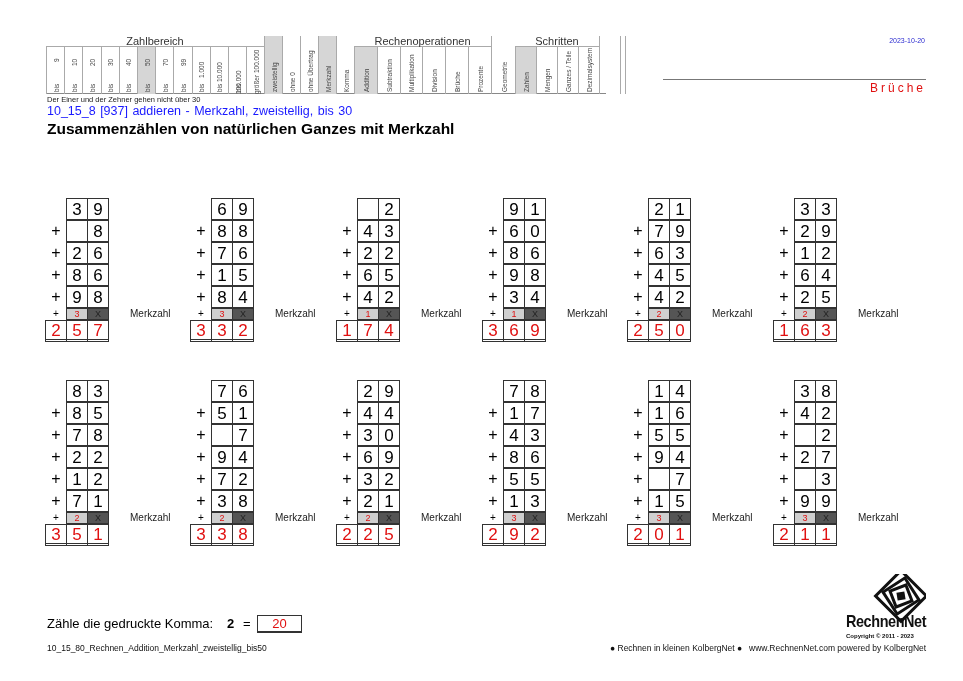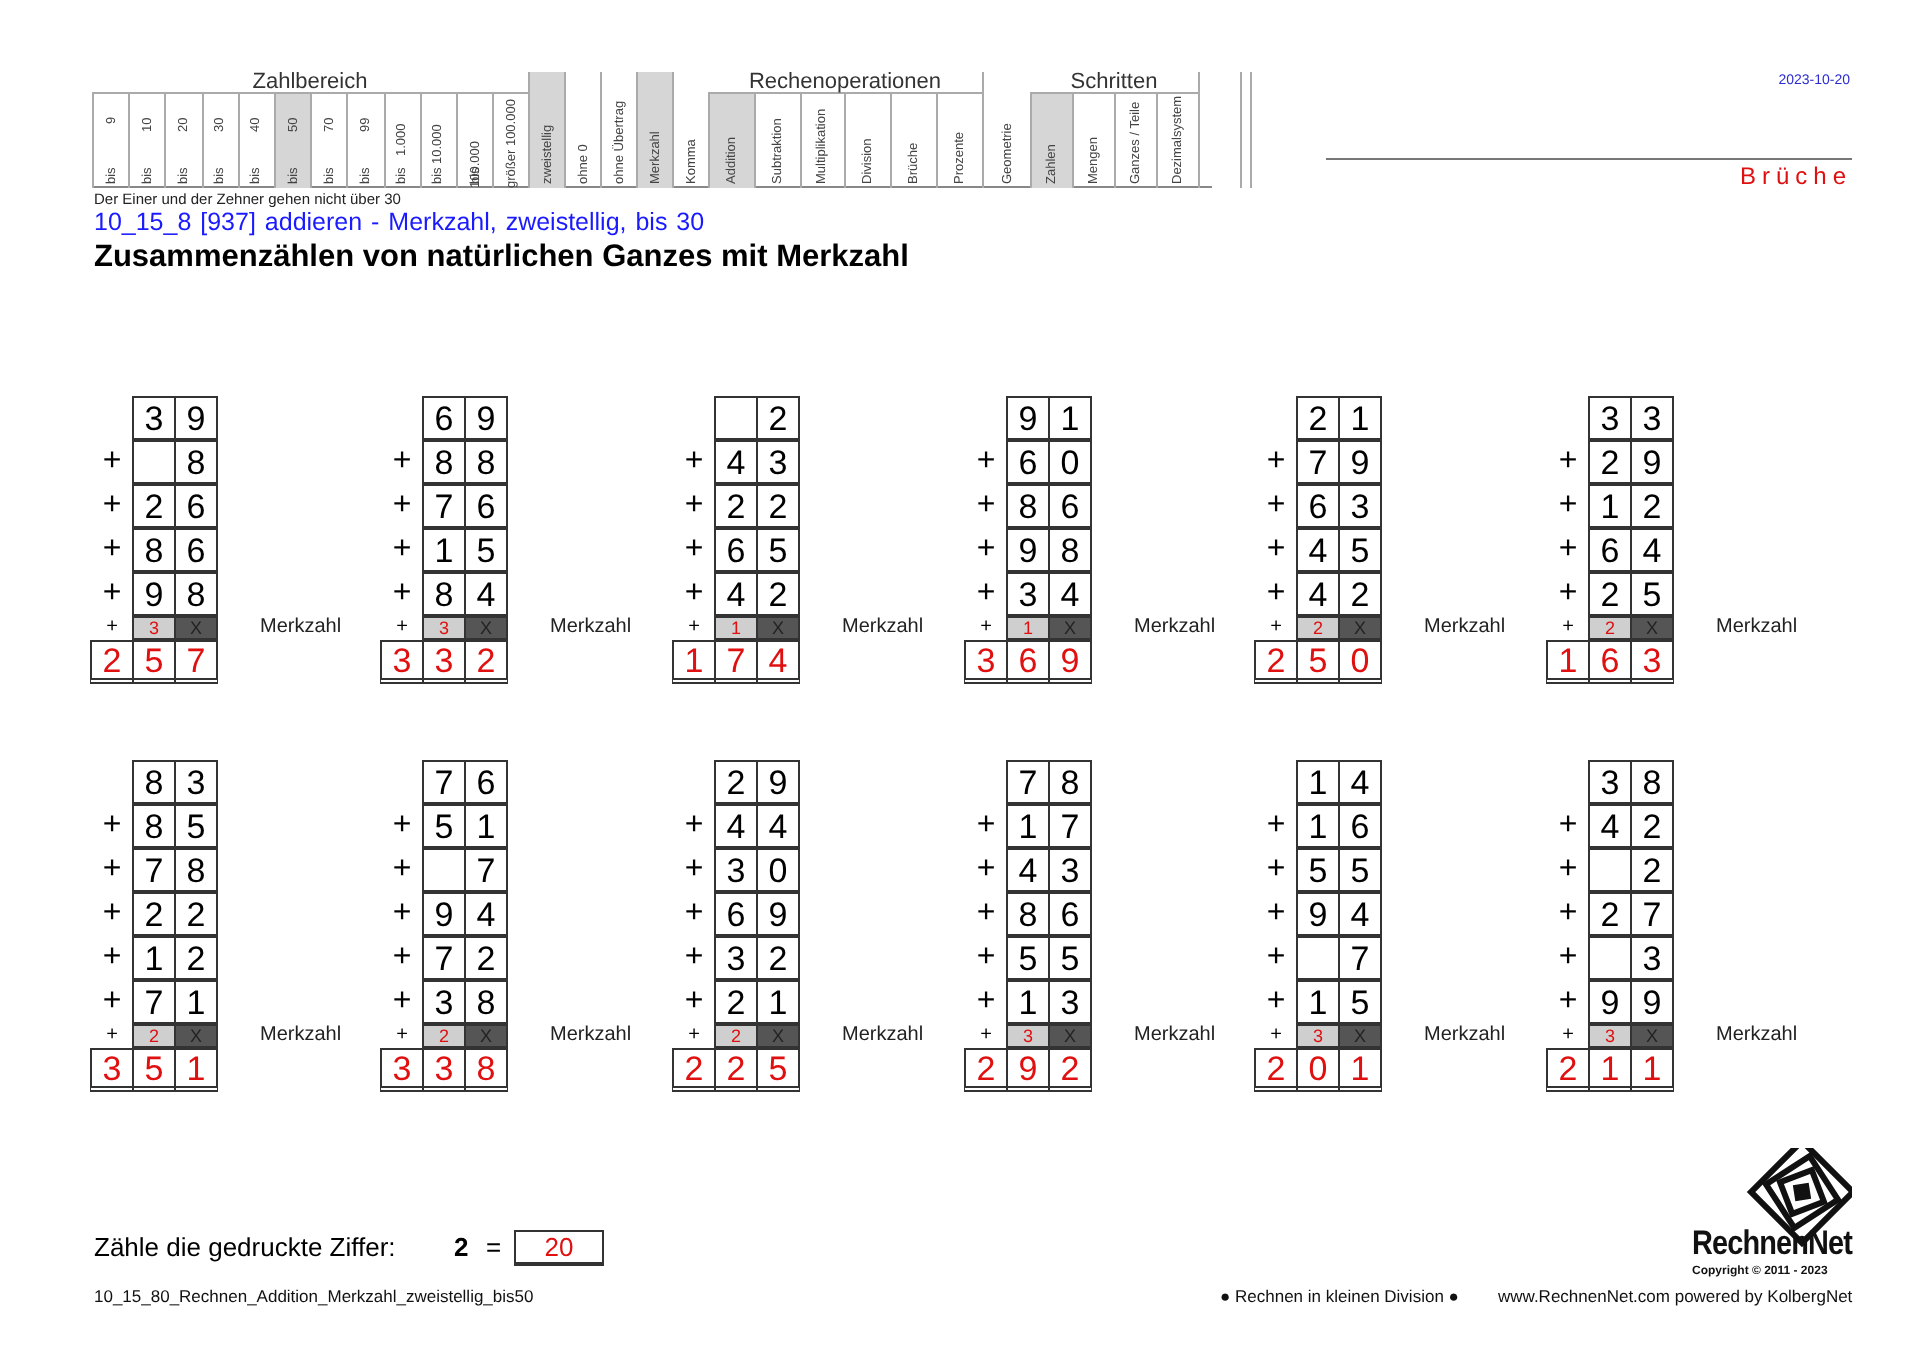--- a/index.html
+++ b/index.html
@@ -610,28 +610,28 @@
         <span class="carry-cell dark" style="left:41px;">X</span>
       </div>
       <span class="merk" style="left:84px;top:132px;">Merkzahl</span>
       <span class="res-cell" style="left:-1px;top:144px;">2</span>
       <span class="res-cell" style="left:20px;top:144px;">1</span>
       <span class="res-cell" style="left:41px;top:144px;">1</span>
     </div>
   </div>
 
 <div class="count">
-  <span>Zähle die gedruckte Ziffer:</span>
+  <span>Zähle die gedruckte Komma:</span>
   <span class="digit">2</span>
   <span class="eq">=</span>
   <span class="box">20</span>
 </div>
 
 <div class="filename">10_15_80_Rechnen_Addition_Merkzahl_zweistellig_bis50</div>
-<div class="slogan">● Rechnen in kleinen Division ●</div>
+<div class="slogan">● Rechnen in kleinen KolbergNet ●</div>
 <div class="powered">www.RechnenNet.com powered by KolbergNet</div>
 
 <svg class="logo" viewBox="0 0 80 70">
   <g transform="translate(55,22) rotate(45)">
     <rect x="-18" y="-18" width="36" height="36" fill="none" stroke="#111" stroke-width="3"></rect>
     <rect x="-13" y="-13" width="26" height="26" fill="none" stroke="#111" stroke-width="3" transform="rotate(12)"></rect>
     <rect x="-8.5" y="-8.5" width="17" height="17" fill="none" stroke="#111" stroke-width="3" transform="rotate(24)"></rect>
     <rect x="-4" y="-4" width="8" height="8" fill="#111" transform="rotate(36)"></rect>
   </g>
 </svg>

